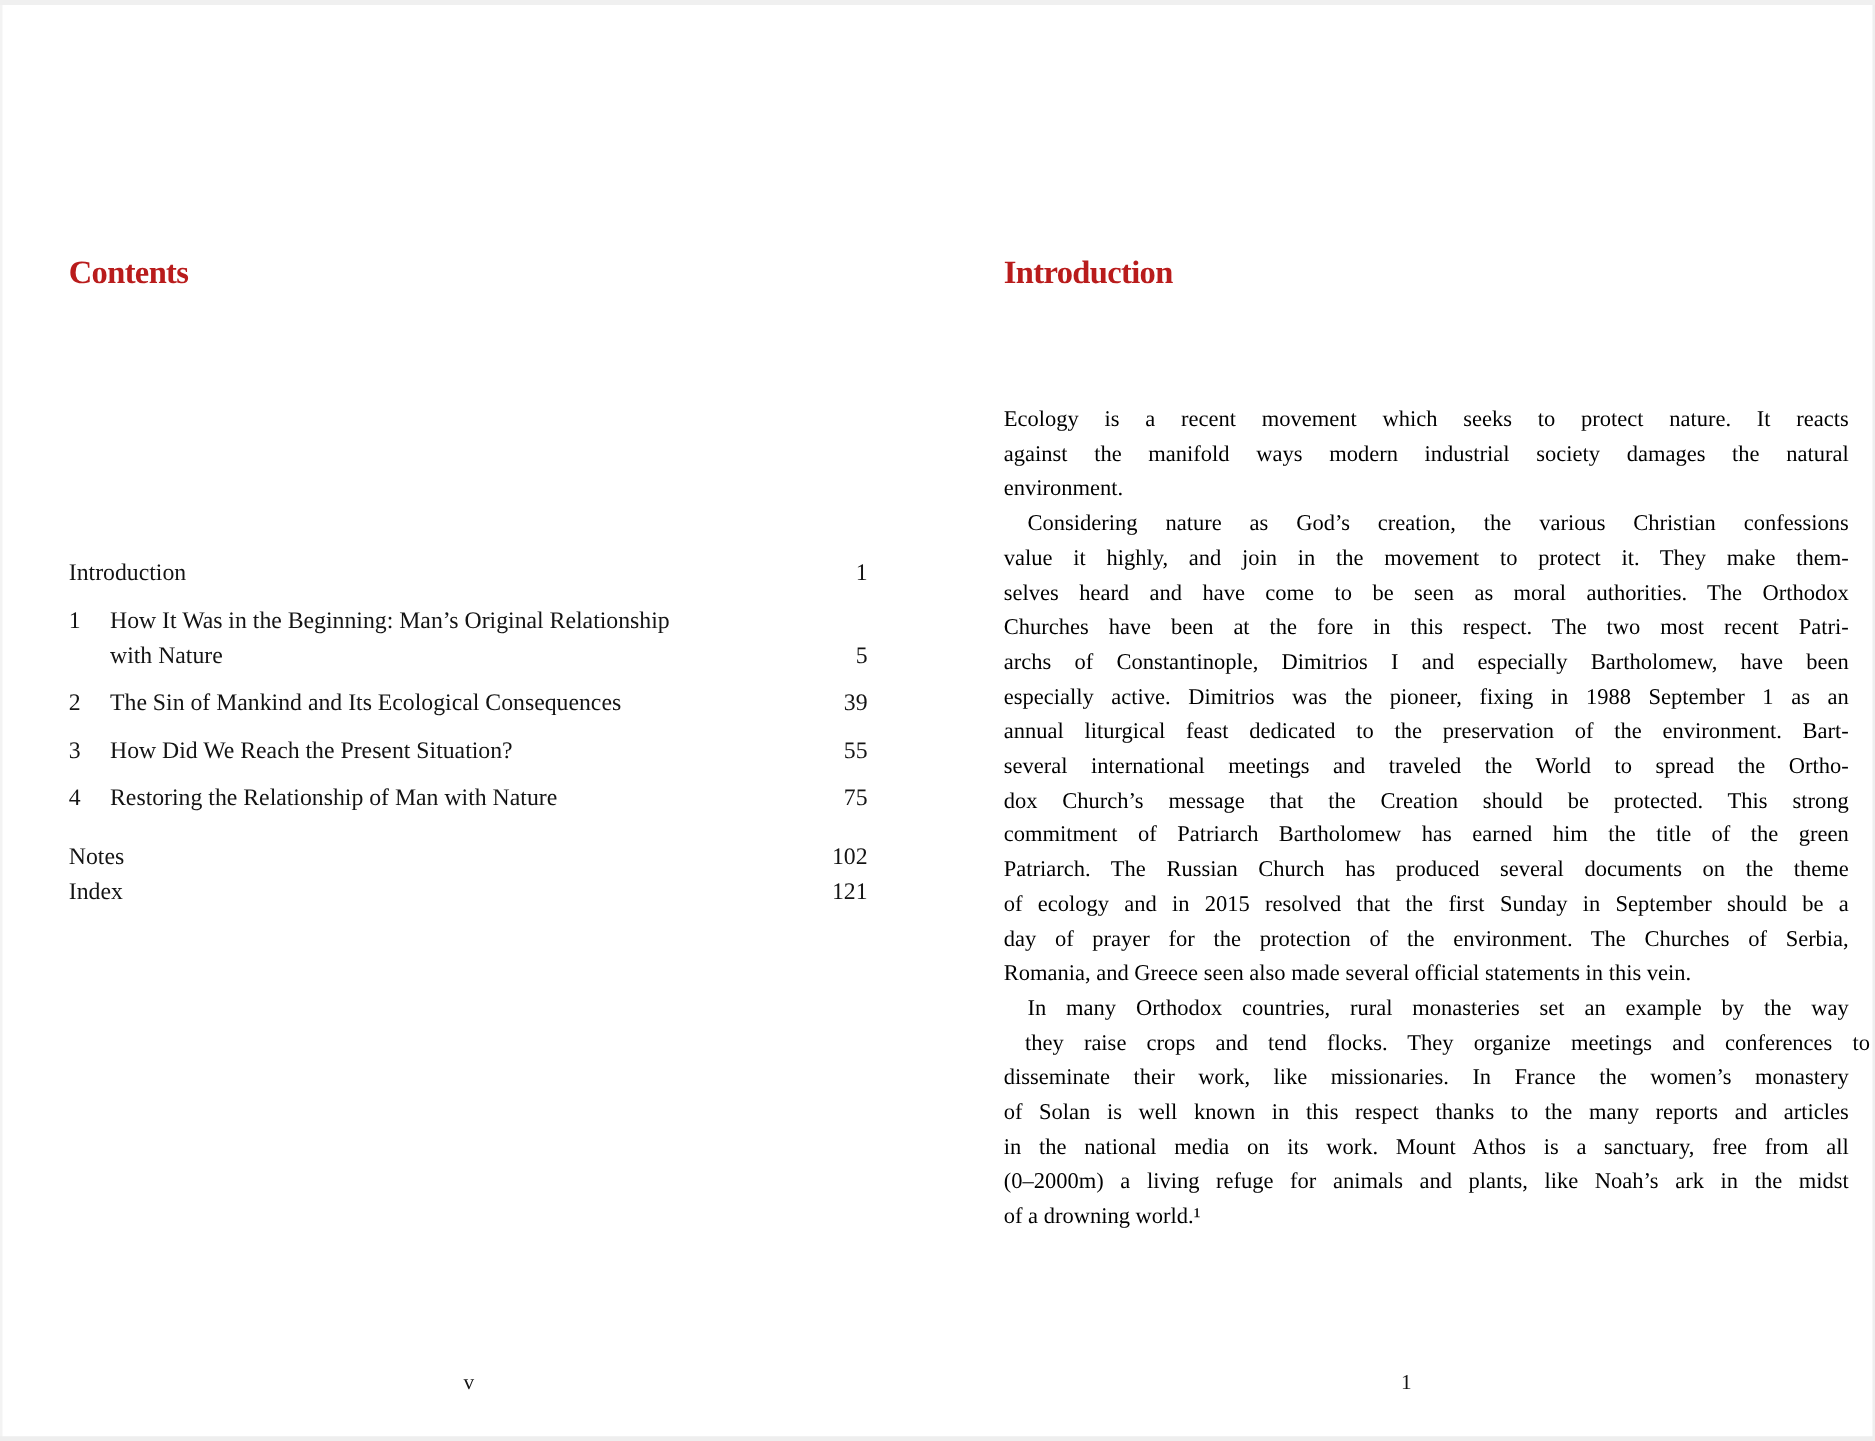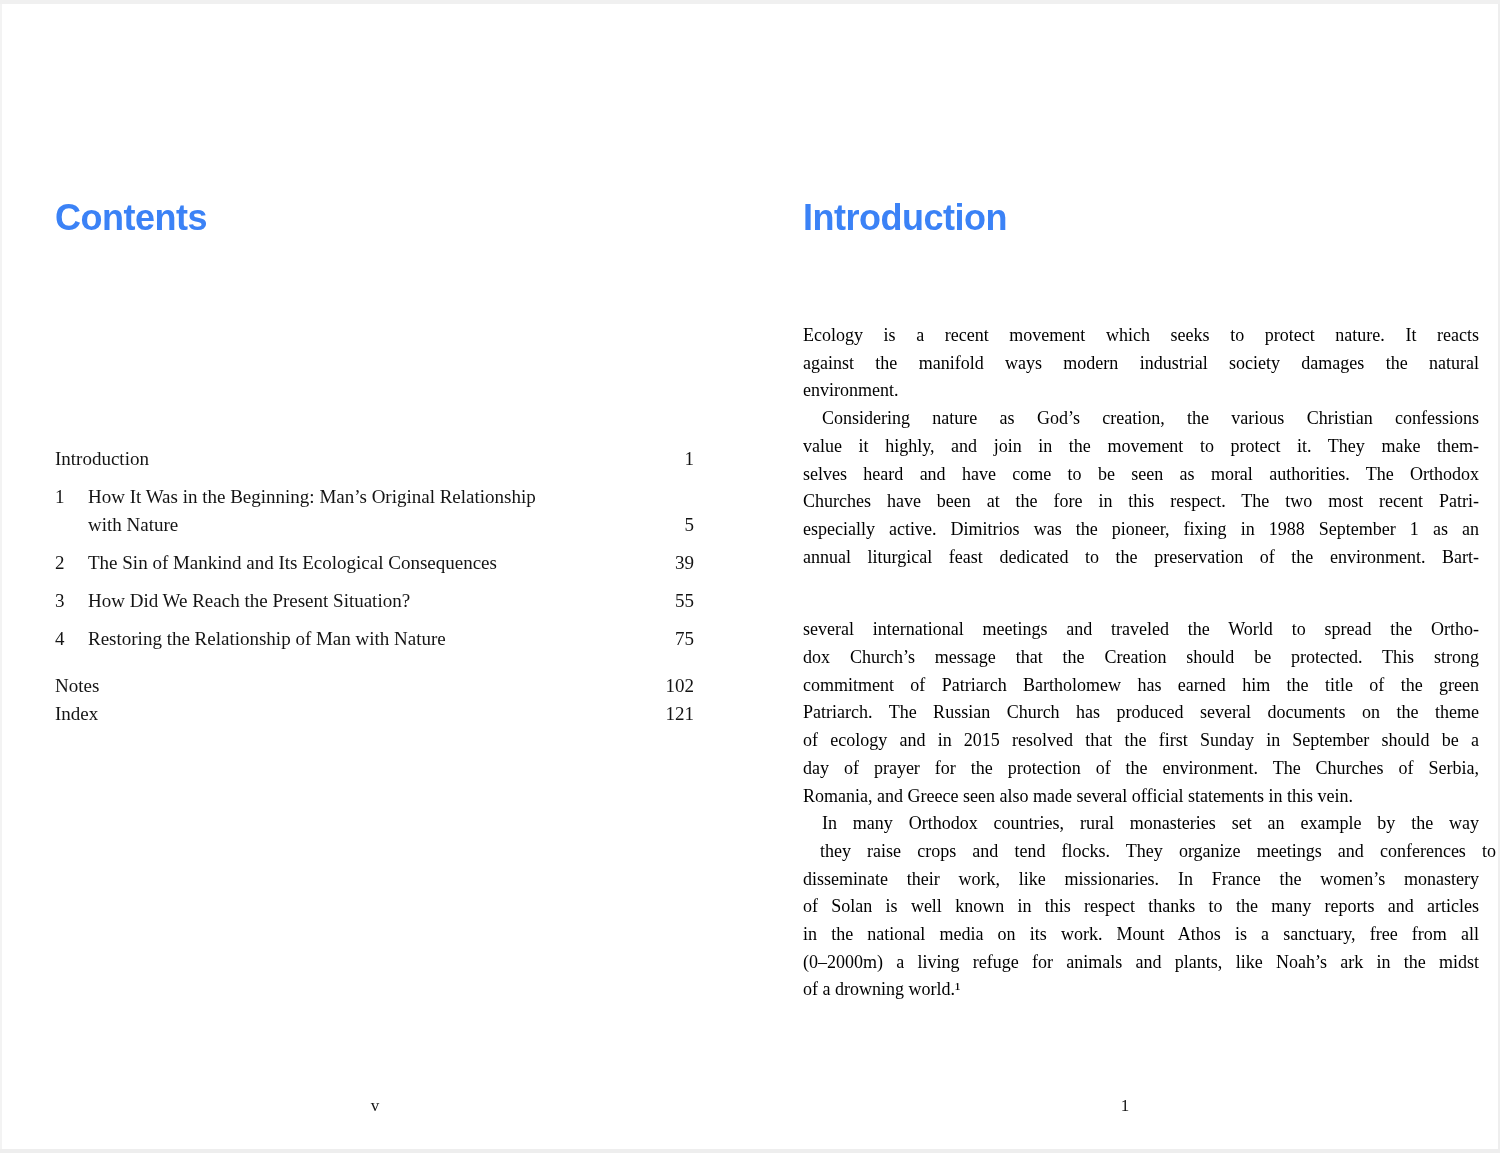--- a/index.html
+++ b/index.html
@@ -15,26 +15,26 @@
     overflow: hidden;
     box-shadow: inset 0 4px 0 #f0f0f0, inset 0 -4px 0 #eeeeee,
                 inset 2px 0 0 #f3f3f3, inset -2px 0 0 #eeeeee;
     font-family: "Liberation Serif", serif;
     color: #141414;
   }
   .page-title {
     position: absolute;
     top: 201px;
     margin: 0;
-    font-family: Liberation Sans, sans-serif;
+    font-family: Liberation Serif, serif;
     font-weight: bold;
-    font-size: 36px;
+    font-size: 26px;
     line-height: 34px;
     letter-spacing: -0.5px;
-    color: #3b82f6;
+    color: #b91c1c;
   }
   #contents-title { left: 55px; }
   #introduction-title { left: 803px; }
 
   
   .toc {
     position: absolute;
     left: 55px;
     top: 445px;
     width: 639px;
@@ -145,23 +145,24 @@
         <div class="para">
           <div class="line" style="word-spacing: 16.1065px;">Ecology is a recent movement which seeks to protect nature. It reacts</div>
           <div class="line" style="word-spacing: 16.849px;">against the manifold ways modern industrial society damages the natural</div>
           <div class="line last">environment.</div>
         </div>
         <div class="para indent">
           <div class="line" style="word-spacing: 17.8242px;">Considering nature as God’s creation, the various Christian confessions</div>
           <div class="line" style="word-spacing: 12.0853px;">value it highly, and join in the movement to protect it. They make them-</div>
           <div class="line" style="word-spacing: 11.8333px;">selves heard and have come to be seen as moral authorities. The Orthodox</div>
           <div class="line" style="word-spacing: 11.4231px;">Churches have been at the fore in this respect. The two most recent Patri-</div>
+          <div class="line" style="word-spacing: 14.0903px;">archs of Constantinople, Dimitrios I and especially Bartholomew, have been</div>
           <div class="line" style="word-spacing: 9.57161px;">especially active. Dimitrios was the pioneer, fixing in 1988 September 1 as an</div>
           <div class="line" style="word-spacing: 12.1031px;">annual liturgical feast dedicated to the preservation of the environment. Bart-</div>
-          <div class="line" style="word-spacing: 14.2953px; margin-top: 45px;">several international meetings and traveled the World to spread the Ortho-</div>
+          <div class="line" style="word-spacing: 14.2953px;">several international meetings and traveled the World to spread the Ortho-</div>
           <div class="line" style="word-spacing: 15.3922px;">dox Church’s message that the Creation should be protected. This strong</div>
           <div class="line" style="word-spacing: 11.8793px;">commitment of Patriarch Bartholomew has earned him the title of the green</div>
           <div class="line" style="word-spacing: 11.9984px;">Patriarch. The Russian Church has produced several documents on the theme</div>
           <div class="line" style="word-spacing: 7.7221px;">of ecology and in 2015 resolved that the first Sunday in September should be a</div>
           <div class="line" style="word-spacing: 10.4583px;">day of prayer for the protection of the environment. The Churches of Serbia,</div>
           <div class="line last">Romania, and Greece seen also made several official statements in this vein.</div>
         </div>
         <div class="para indent">
           <div class="line" style="word-spacing: 11.3778px;">In many Orthodox countries, rural monasteries set an example by the way</div>
           <div class="line" style="word-spacing: 11.6236px; margin-left: 17px;">they raise crops and tend flocks. They organize meetings and conferences to</div>

